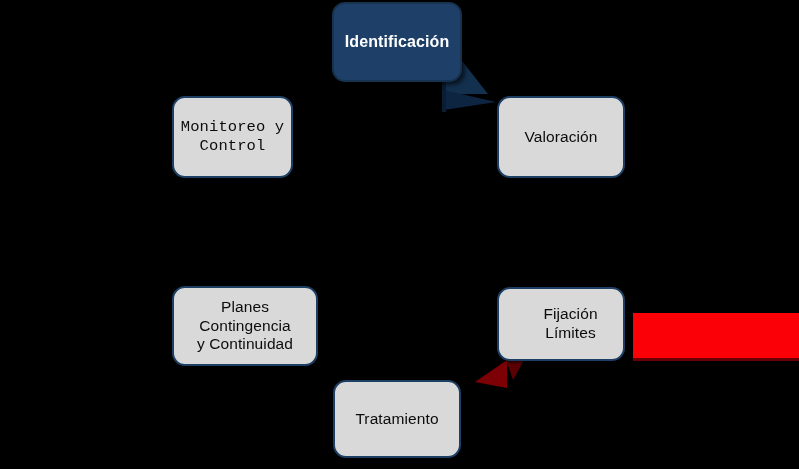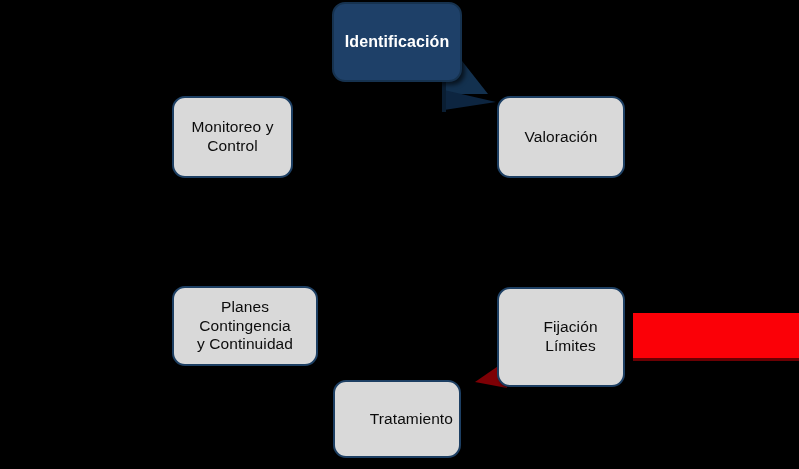--- a/index.html
+++ b/index.html
@@ -62,30 +62,30 @@
   }
 
   
   #node-identificacion {
     left: 332px;  top: 2px;   width: 130px; height: 80px;
   }
   #node-valoracion {
     left: 497px;  top: 96px;  width: 128px; height: 82px;
   }
   #node-fijacion {
-    left: 497px;  top: 287px; width: 128px; height: 100px; padding-left: 19px;
+    left: 497px;  top: 287px; width: 128px; height: 74px; padding-left: 19px;
   }
   #node-tratamiento {
-    left: 333px;  top: 380px; width: 128px; height: 78px; justify-content: flex-end;
+    left: 333px;  top: 380px; width: 128px; height: 78px;
   }
   #node-planes {
     left: 172px;  top: 286px; width: 146px; height: 80px;
   }
   #node-monitoreo {
-    left: 172px;  top: 96px;  width: 121px; height: 82px;
+    left: 172px;  top: 96px;  width: 121px; height: 82px; font-family: Liberation Mono, monospace;
   }
 
   
   .connector {
     position: absolute;
     pointer-events: none;
   }
   .connector svg { display: block; }
 
   #connector-ident-to-valoracion {

